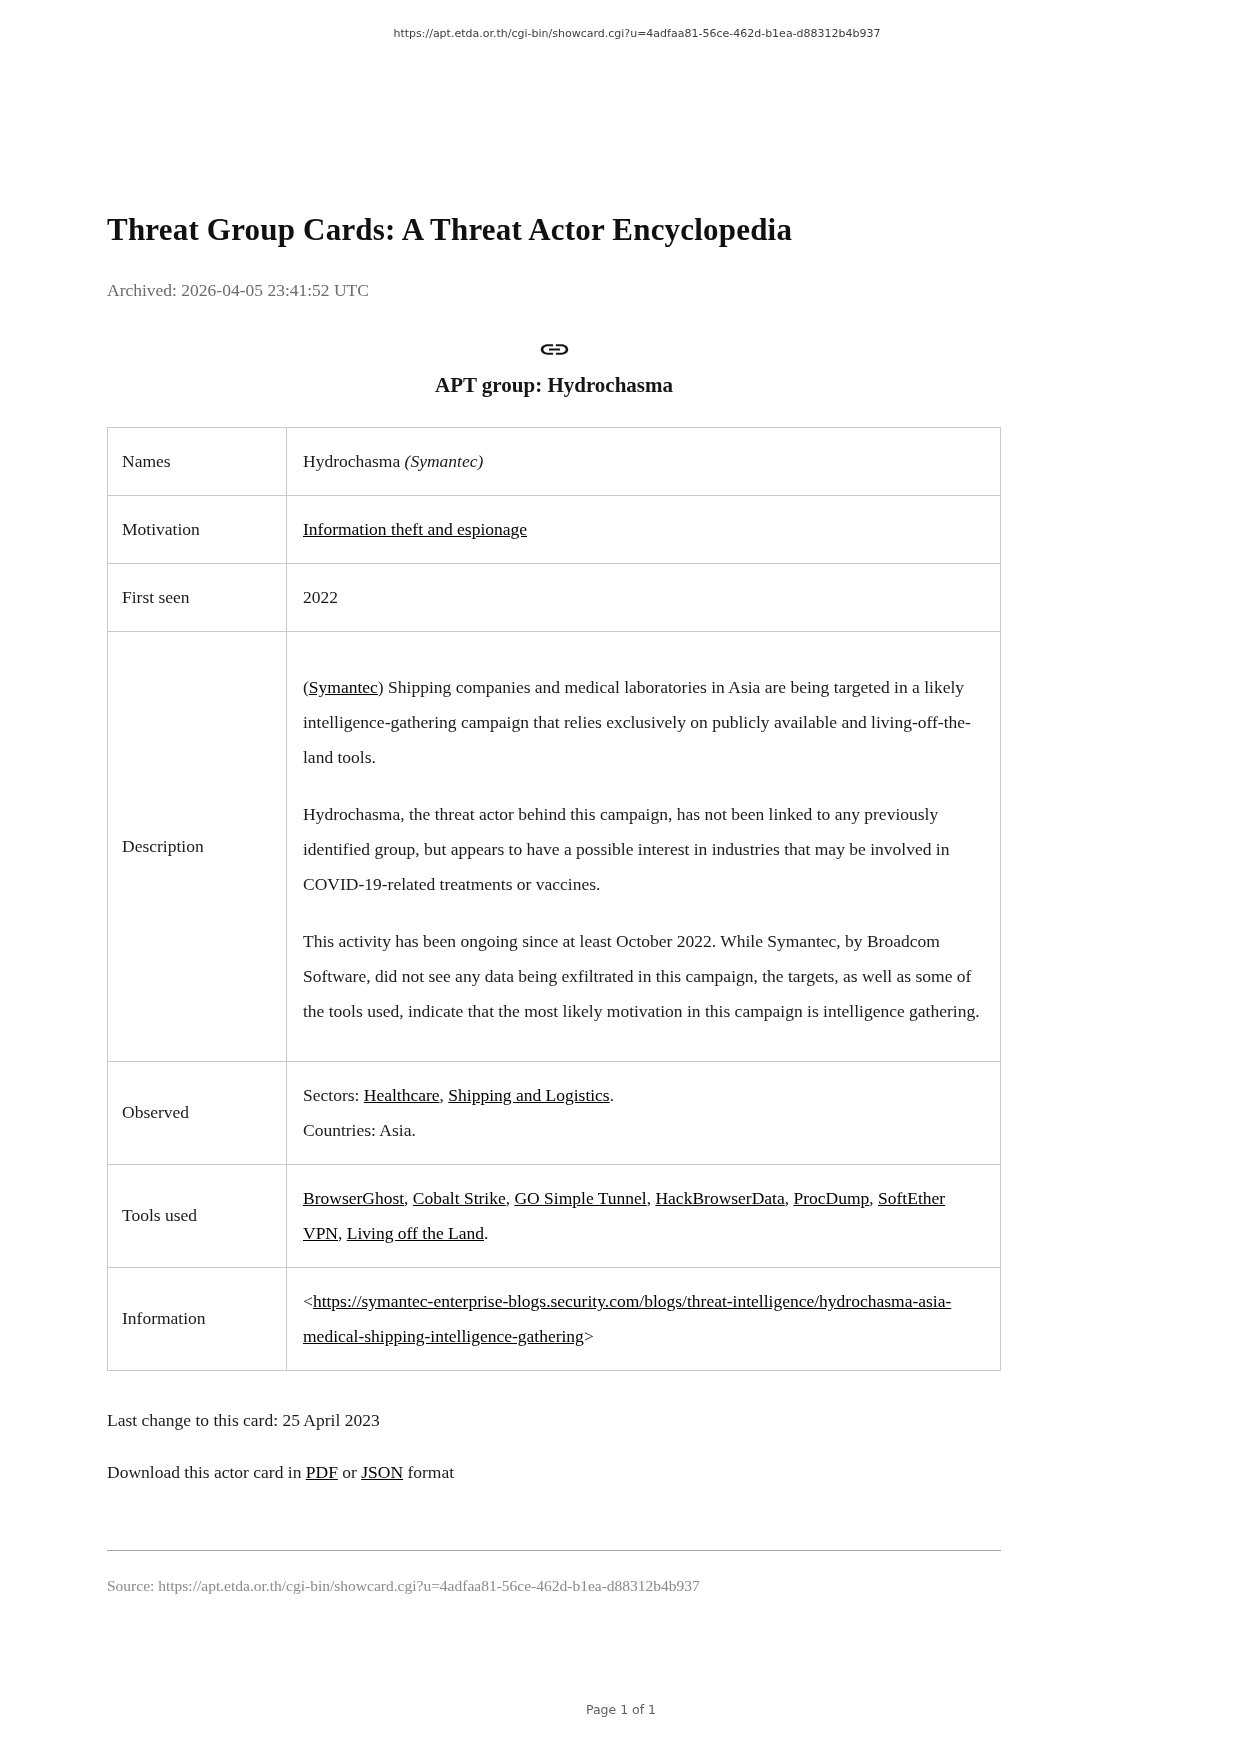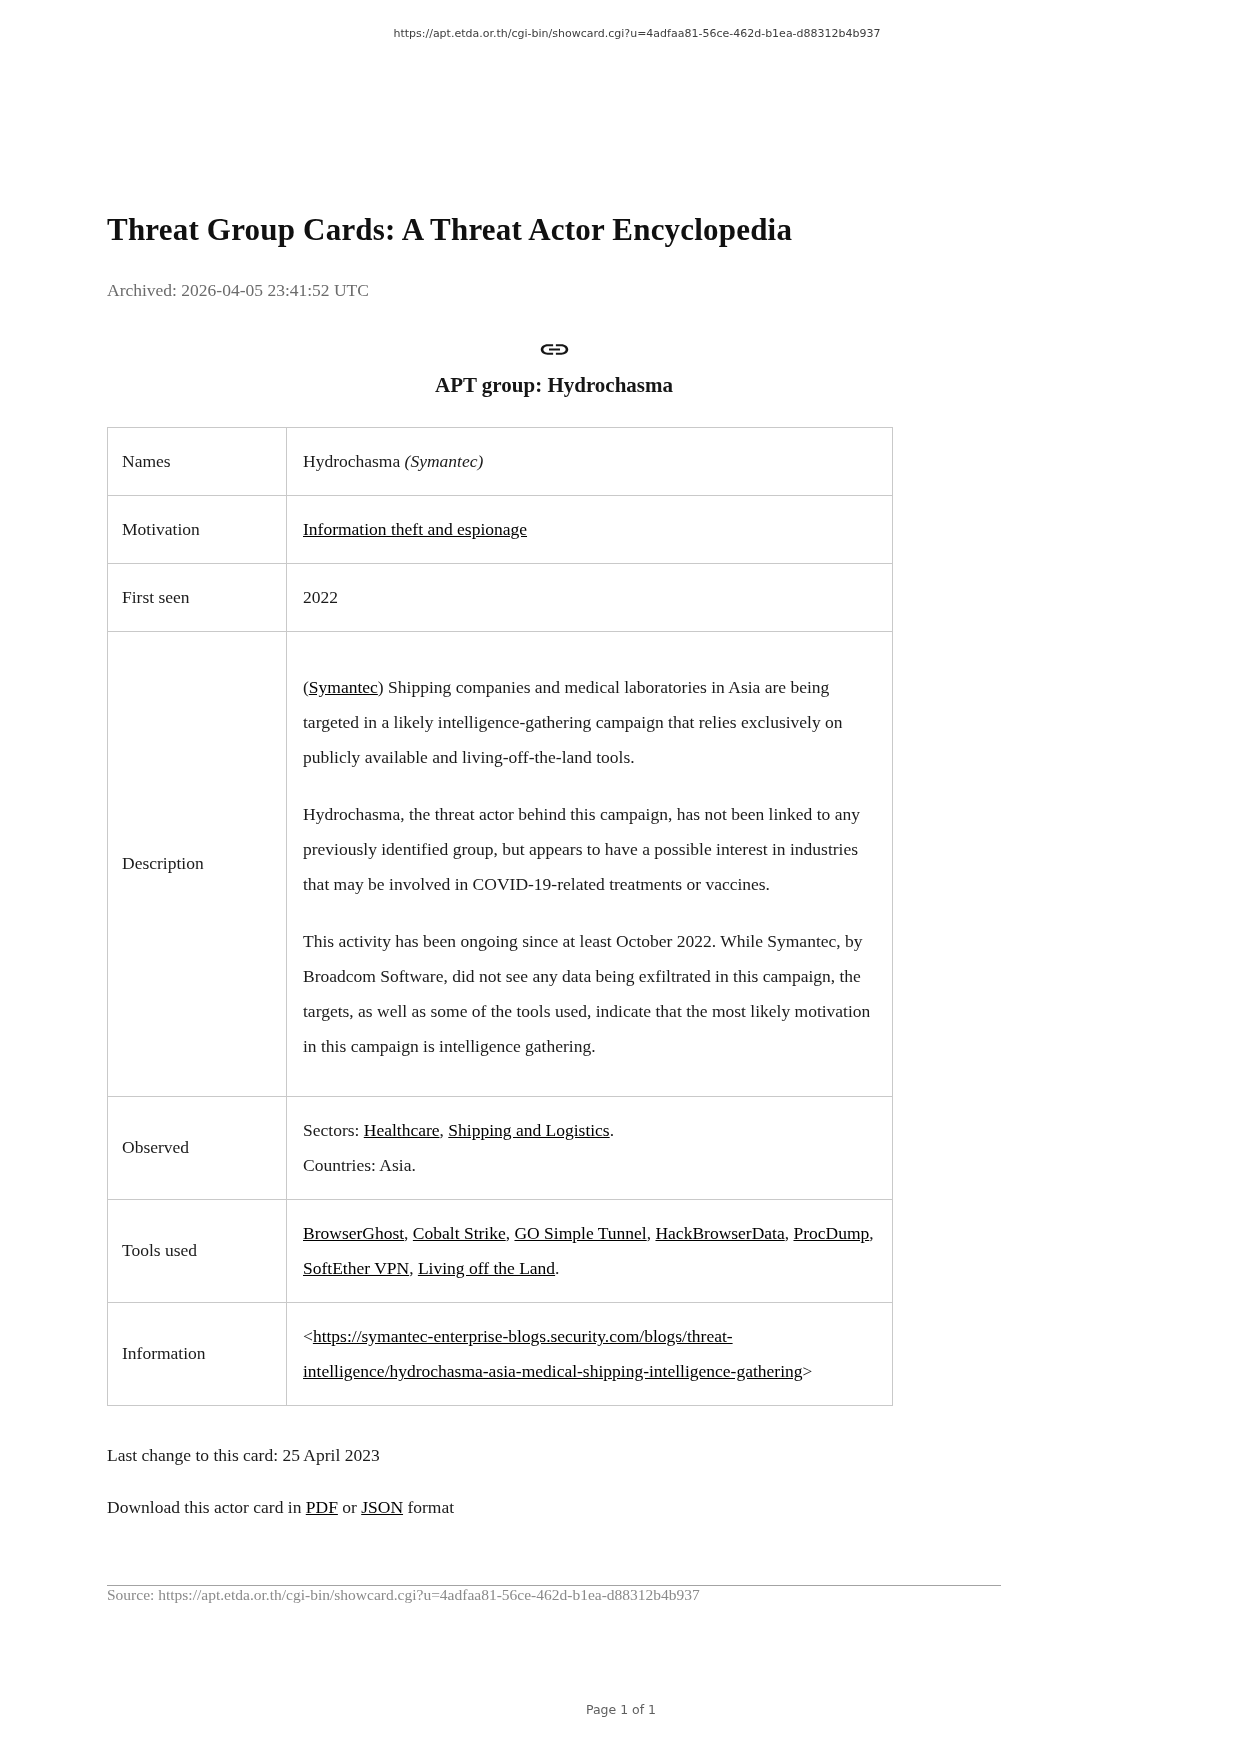--- a/index.html
+++ b/index.html
@@ -17,34 +17,34 @@
     letter-spacing:0.2px; line-height:1.15;
   }
   .archived { margin-top:32px; font-size:17.5px; color:#6b6b6b; }
   .group-heading {
     margin-top:36px; display:flex; align-items:center; gap:11px;
     font-size:21px; font-weight:bold; color:#161616;flex-direction:column;
   }
   .link-icon { width:33px; height:25px; flex:0 0 auto; }
   .link-icon svg { width:100%; height:100%; display:block; fill:#161616; }
   table.card {
-    margin-top:29px; width:786px; border-collapse:collapse; table-layout:fixed;
+    margin-top:29px; width:894px; border-collapse:collapse; table-layout:fixed;
     font-size:17.5px; color:#1b1b1b;
   }
   table.card td { border:1px solid #c9c9c9; vertical-align:middle; }
   td.lbl { width:150px; padding:8px 14px; line-height:35px; }
   td.val { padding:16px 16px; line-height:35px;font-family:Liberation Serif, serif; }
   td.val-desc { padding:20px 16px 10px 16px; line-height:35px; }
   .desc-p { margin:18px 0 22px 0; }
   a.lnk { color:#000000; text-decoration:underline; cursor:pointer; overflow-wrap:anywhere; }
   .it { font-style:italic; }
   .last-change { margin-top:39px; font-size:17.5px; }
   .download-line { margin-top:31px; font-size:17.5px; }
   .rule { margin:67px 0 0 0; border:none; border-top:1px solid #a3a3a3; height:0; }
-  .source-line { font-size:15.5px; color:#8a8a8a; }
+  .source-line { margin-top:26px; font-size:15.5px; color:#8a8a8a; }
   .page-footer {
     position:absolute; top:1702px; left:0; width:1242px; text-align:center;
     font-family:"DejaVu Sans", sans-serif; font-size:12.5px; color:#5f5f5f;
   }
 </style>
 </head>
 <body>
 
 <div class="header-url">https://apt.etda.or.th/cgi-bin/showcard.cgi?u=4adfaa81-56ce-462d-b1ea-d88312b4b937</div>
 

